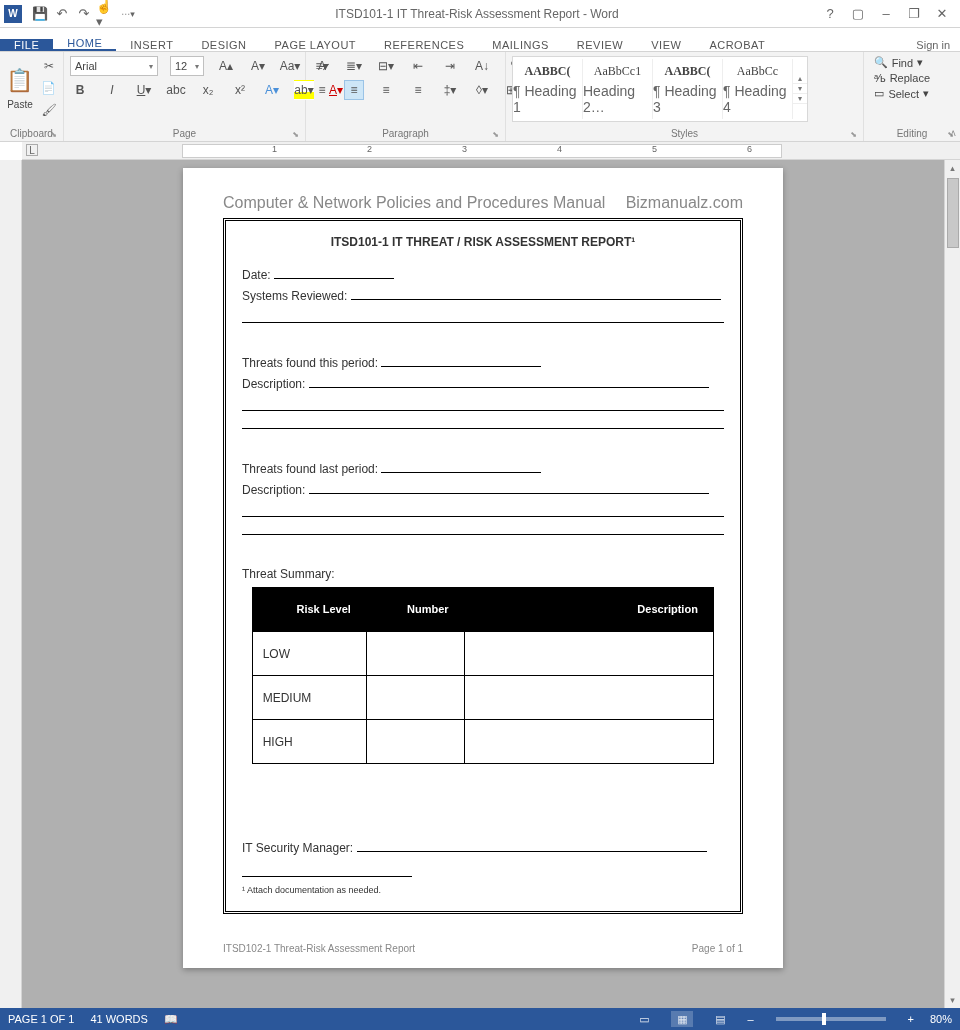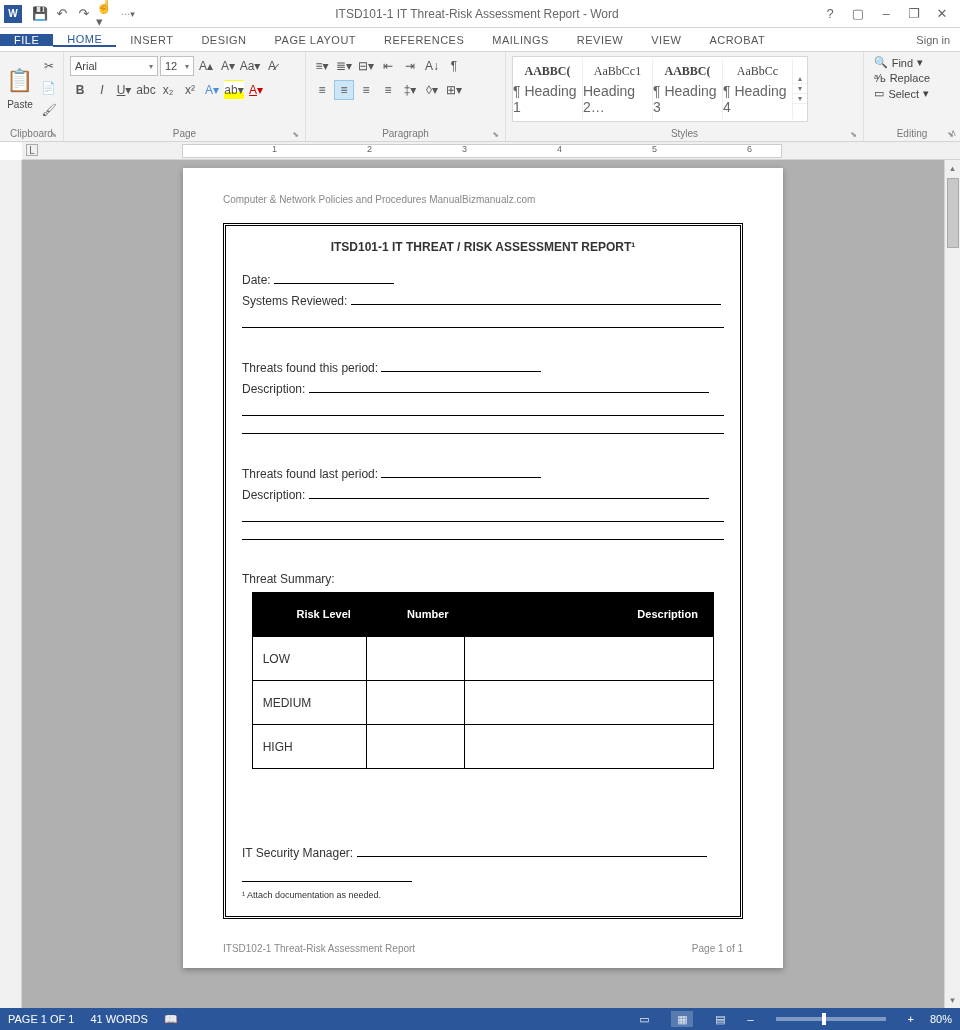--- a/index.html
+++ b/index.html
@@ -6,34 +6,34 @@
 body{background:#fff;width:960px;height:1030px;overflow:hidden;font-size:12px;color:#444}
 
 .titlebar{height:28px;background:#fff;display:flex;align-items:center;border-bottom:1px solid #d4d4d4}
 .qat{display:flex;align-items:center;gap:2px;padding:0 4px}
 .qat .ic{width:20px;height:20px;display:flex;align-items:center;justify-content:center;color:#666;font-size:13px}
 .word-icon{width:18px;height:18px;background:#2b579a;color:#fff;font-size:10px;font-weight:bold;display:flex;align-items:center;justify-content:center;margin:0 4px}
 .title-text{flex:1;text-align:center;color:#666;font-size:12px}
 .winbtns{display:flex;align-items:center;gap:8px;padding:0 8px;color:#666;font-size:13px}
 .winbtns span{width:20px;text-align:center}
 
-.tabs{height:24px;background:#fff;display:flex;align-items:center;border-bottom:1px solid #d4d4d4}
+.tabs{height:24px;background:#fff;display:flex;align-items:flex-end;border-bottom:1px solid #d4d4d4}
 .tab{padding:0 14px;display:flex;align-items:center;font-size:11px;color:#555;letter-spacing:0.5px;cursor:pointer}
 .tab.file{background:#2b579a;color:#fff;font-weight:normal}
 .tab.active{color:#2b579a;border-bottom:2px solid #2b579a;background:#fff}
 .tabs .spacer{flex:1}
 .signin{padding:0 10px;display:flex;align-items:center;color:#666;font-size:11px}
 
 .ribbon{height:90px;background:#f3f3f3;border-bottom:1px solid #d4d4d4;display:flex;align-items:stretch;position:relative}
 .group{border-right:1px solid #e0e0e0;display:flex;flex-direction:column;padding:2px 4px 0}
 .group-body{flex:1;display:flex;align-items:flex-start;gap:3px}
 .group-label{text-align:center;font-size:10px;color:#777;padding:2px 0;position:relative}
 .group-label::after{content:"⬊";position:absolute;right:2px;bottom:2px;font-size:8px;color:#999}
 .vcol{display:flex;flex-direction:column;gap:2px}
-.hrow{display:flex;gap:2px;align-items:center}
+.hrow{display:flex;gap:12px;align-items:center}
 .btn-lg{width:40px;height:66px;display:flex;flex-direction:column;align-items:center;justify-content:center;gap:2px}
 .btn-lg .icn{width:32px;height:32px;display:flex;align-items:center;justify-content:center;font-size:22px}
 .btn-lg .lbl{font-size:10px;color:#444}
 .sel{height:20px;border:1px solid #c0c0c0;background:#fff;font-size:11px;padding:0 4px;display:flex;align-items:center;justify-content:space-between;gap:4px}
 .fontname{width:88px}
 .fontsize{width:34px}
 .sel::after{content:"▾";font-size:8px;color:#777}
 .sbtn{width:20px;height:20px;display:flex;align-items:center;justify-content:center;font-size:12px;color:#555;border:1px solid transparent}
 .sbtn.sel-on{background:#cde6f7;border-color:#9ac3e6}
 .styles-gal{display:flex;align-items:center;height:66px;border:1px solid #d8d8d8;background:#fff}
@@ -47,21 +47,21 @@
 .collapse{position:absolute;right:4px;bottom:2px;font-size:10px;color:#888}
 
 .ruler-h{height:18px;background:#f0f0f0;border-bottom:1px solid #d4d4d4;margin-left:22px;position:relative;overflow:hidden}
 .ruler-h .track{position:absolute;left:160px;width:600px;height:14px;top:2px;background:#fff;border:1px solid #ccc}
 .ruler-h .num{position:absolute;top:2px;font-size:9px;color:#666}
 
 .work{display:flex;height:848px;background:#b0b0b0}
 .ruler-v{width:22px;background:#f0f0f0;border-right:1px solid #d4d4d4}
 .canvas{flex:1;overflow:auto;background:#b0b0b0;position:relative}
 .page{width:600px;margin:8px auto 20px;background:#fff;box-shadow:0 2px 6px rgba(0,0,0,0.3);padding:26px 40px 20px;font-family:'Times New Roman',serif;color:#333;min-height:800px;position:relative}
-.doc-header{display:flex;justify-content:flex-start;font-size:10px;color:#888;margin-bottom:18px}
+.doc-header{display:flex;justify-content:space-between;font-size:16px;color:#888;margin-bottom:6px}
 .doc-box{border:3px double #000;padding:10px 16px 16px}
 .doc-title{text-align:center;font-family:Arial,sans-serif;font-weight:bold;font-size:12px;margin:4px 0 18px}
 .field{font-size:12px;margin:6px 0}
 .uline{display:inline-block;border-bottom:1px solid #000;height:12px}
 .fline{border-bottom:1px solid #000;height:14px;margin:4px 0}
 .gap{height:22px}
 .tbl{width:96%;margin:6px auto 0;border-collapse:collapse}
 .tbl th{background:#000;color:#fff;font-size:11px;font-weight:bold;padding:16px;text-align:right}
 .tbl td{border:1px solid #000;height:44px;padding:4px 10px;font-size:12px;vertical-align:middle}
 .footnote{font-size:9px;margin-top:8px}

